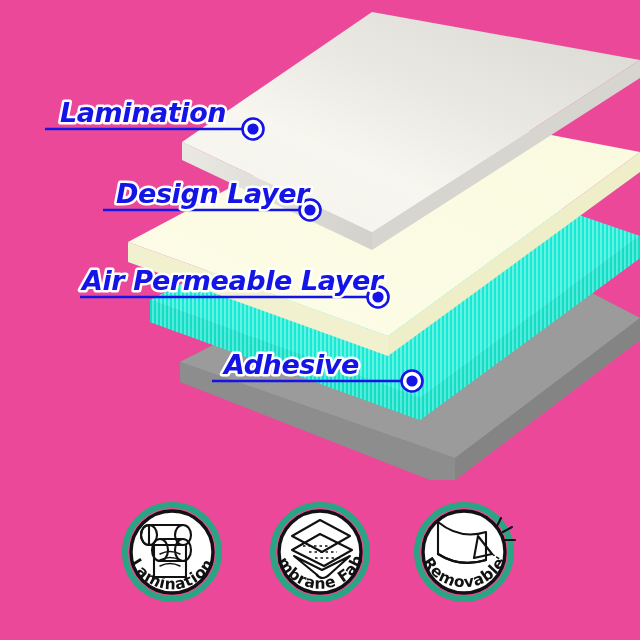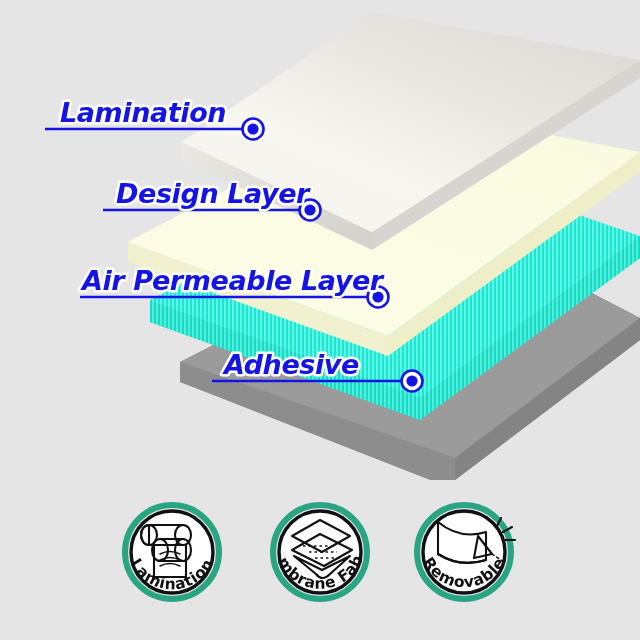--- a/index.html
+++ b/index.html
@@ -13,21 +13,21 @@
     height: 640px;
     overflow: hidden;
     font-family: "Liberation Sans", sans-serif;
     position: relative;
   }
   #stage {
     position: absolute;
     left: 0; top: 0;
     width: 640px;
     height: 640px;
-    background: #e5e5e5;
+    background: #ec4899;
   }
   .diagram-svg {
     position: absolute;
     left: 0; top: 0;
     width: 640px;
     height: 480px;
   }
   .badges-svg {
     position: absolute;
     left: 0; top: 470px;

